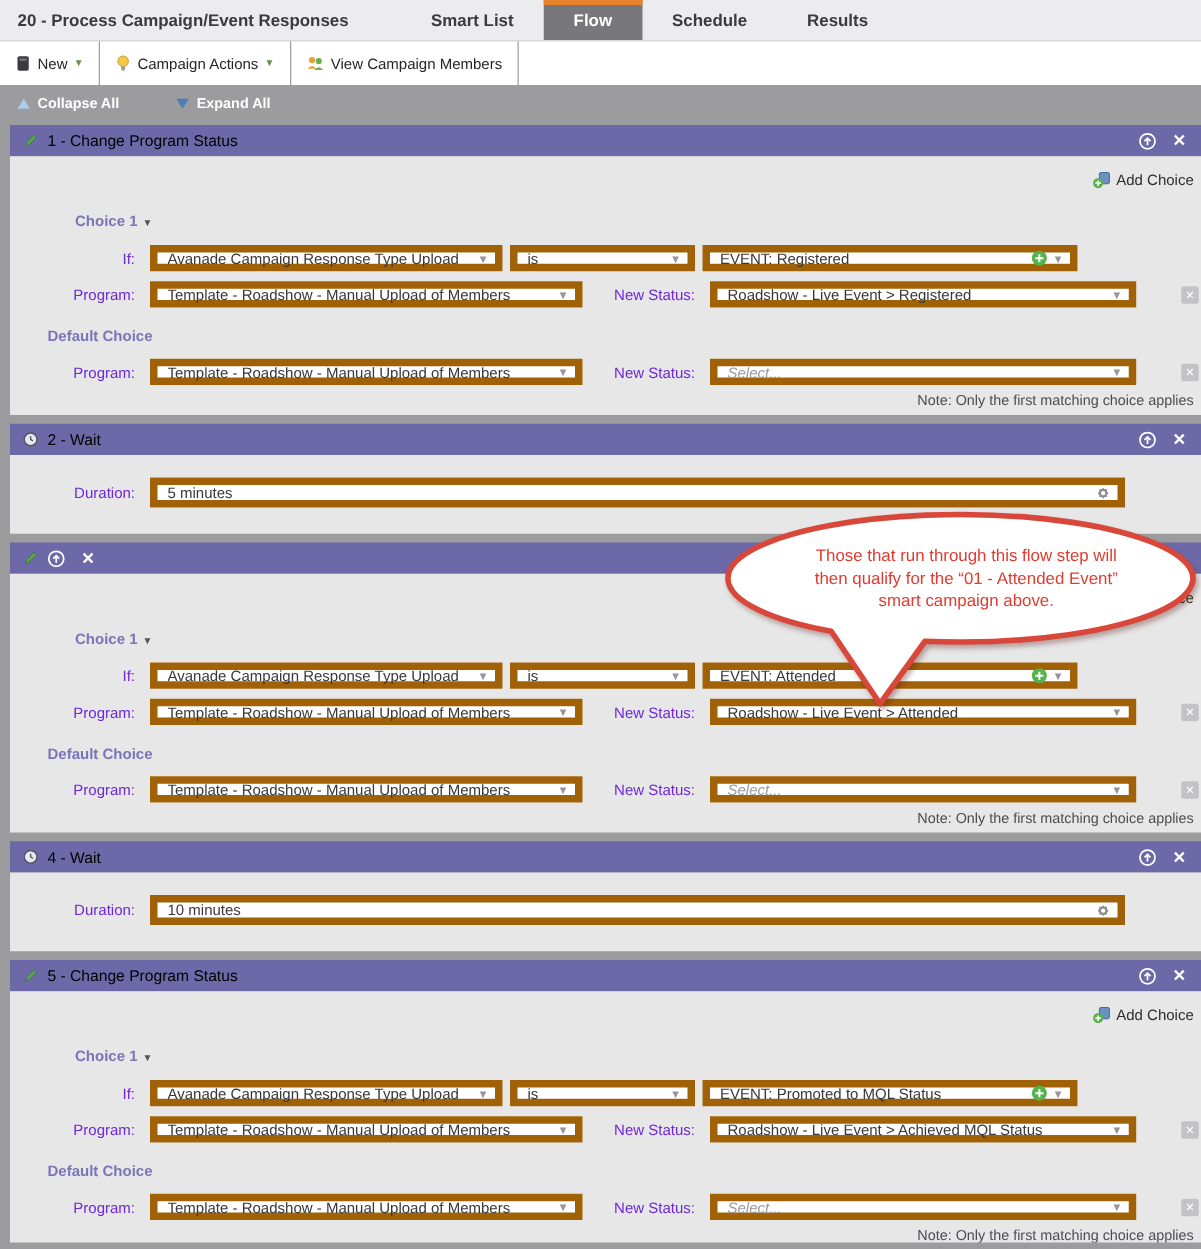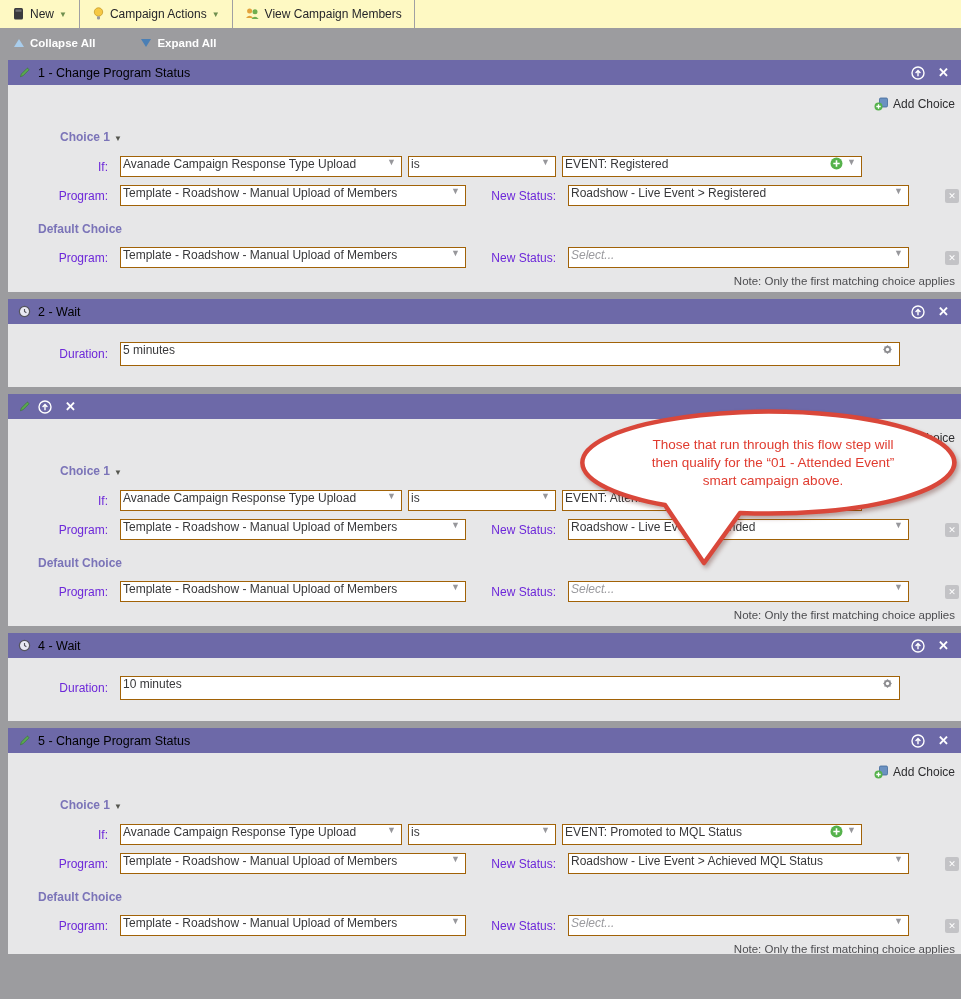--- a/index.html
+++ b/index.html
@@ -6,21 +6,21 @@
   .page{position:relative;width:961px;height:999px;overflow:hidden;
         font-family:"Liberation Sans",sans-serif;-webkit-font-smoothing:antialiased;}
   
   .tabbar{height:33px;background:#ececef;display:flex;align-items:stretch;border-bottom:1px solid #d8d8db;box-sizing:border-box;}
   .campaign-title{display:flex;align-items:center;padding:0 14px;font-size:13.5px;font-weight:700;color:#3b3b3d;}
   .tabs{display:flex;margin-left:28px;}
   .tab{display:flex;align-items:center;padding:0 24px;font-size:13.5px;font-weight:700;color:#3b3b3d;position:relative;cursor:pointer;}
   .tab.active{background:#78787b;color:#fff;}
   .tab.active::before{content:"";position:absolute;left:0;top:0;right:0;height:4px;background:#e8832c;}
   
-  .toolbar1{height:28px;background:#fef9c3;display:flex;align-items:stretch;font-size:12px;color:#26262a;}
+  .toolbar1{height:35px;background:#ffffff;display:flex;align-items:stretch;font-size:12px;color:#26262a;}
   .tb-group{display:flex;align-items:center;padding:0 12px;border-right:1px solid #a0a0a3;cursor:pointer;}
   .tb-group .ticon{margin-right:5px;display:inline-flex;}
   .tb-caret{font-size:8px;color:#6f8f4f;margin-left:5px;}
   .toolbar2{height:29px;background:#9c9c9f;display:flex;align-items:center;font-size:11.5px;font-weight:700;color:#fff;}
   .tb2-item{display:flex;align-items:center;margin-left:14px;cursor:pointer;}
   .tri-up{width:0;height:0;border-left:5px solid transparent;border-right:5px solid transparent;border-bottom:8px solid #a9cdec;margin-right:6px;}
   .tri-down{width:0;height:0;border-left:5px solid transparent;border-right:5px solid transparent;border-top:8px solid #4a7fb5;margin-right:6px;}
   .tb2-item:nth-child(2){margin-left:46px;}
   
   .canvas{background:#9c9c9f;padding:3px 0 13px 8px;}
@@ -40,22 +40,22 @@
   .add-choice svg{margin-right:4px;}
   .choice-label{margin:16px 0 0 52px;font-size:12px;font-weight:700;color:#7b74b8;height:15px;cursor:pointer;}
   .choice-label.default{margin-left:30px;cursor:default;}
   .mini-caret{font-size:8px;color:#55564f;margin-left:4px;}
   .row{display:flex;align-items:center;}
   .if-row{margin-top:11px;}
   .prog-row{margin-top:8px;}
   .prog-row2{margin-top:10px;}
   .lbl{width:100px;padding-right:12px;text-align:right;font-size:12px;color:#6d28d9;flex:none;}
   .lbl-status{width:90px;}
-  .field{height:21px;background:#fff;border:1px solid #a16207;display:flex;align-items:flex-start;
-         padding:0 5px 0 2px;font-size:12px;color:#38383a;box-sizing:border-box;flex:none;cursor:pointer;}
+  .field{height:21px;background:#fff;border:6px solid #a16207;display:flex;align-items:center;
+         padding:0 5px 0 8px;font-size:12px;color:#38383a;box-sizing:border-box;flex:none;cursor:pointer;}
   .field .txt{flex:1;white-space:nowrap;overflow:hidden;}
   .field .ph{flex:1;font-style:italic;color:#9a9a9e;}
   .caret{color:#97979b;font-size:9px;margin-left:4px;flex:none;}
   .w-attr{width:282px;} .w-op{width:148px;margin-left:6px;} .w-val{width:300px;margin-left:6px;}
   .w-prog{width:346px;} .w-status{width:341px;}
   .plusicon{display:inline-flex;margin-left:6px;flex:none;}
   .delbox{width:14px;height:14px;background:#c3c3c6;border-radius:2px;color:#fff;font-size:9px;
           display:flex;align-items:center;justify-content:center;margin-left:36px;cursor:pointer;flex:none;}
   .note{margin-top:7px;text-align:right;padding-right:6px;font-size:11.5px;color:#4d4d50;}
   .dur-row{padding-top:18px;}
@@ -64,20 +64,39 @@
   
   .callout{position:absolute;left:559px;top:408px;width:406px;height:172px;pointer-events:none;z-index:10;}
   .callout svg{filter:drop-shadow(2px 3px 2px rgba(90,30,20,0.35));}
   .callout text{fill:#e03b2f;font-size:13.5px;font-family:"Liberation Sans",sans-serif;}
 </style>
 </head>
 <body>
 
 <div class="page">
 
+  <div class="tabbar">
+    <div class="campaign-title">
+      <span>20 - Process Campaign/Event Responses</span>
+    </div>
+    <div class="tabs">
+      <div class="tab">
+          <span>Smart List</span>
+        </div>
+      <div class="tab active">
+          <span>Flow</span>
+        </div>
+      <div class="tab">
+          <span>Schedule</span>
+        </div>
+      <div class="tab">
+          <span>Results</span>
+        </div>
+    </div>
+  </div>
 
   <div class="toolbar1">
     <div class="tb-group">
       <span class="ticon">
         <svg width="13" height="14" viewBox="0 0 13 14">
             <rect x="2" y="1" width="9" height="11.5" rx="1.5" fill="#3a3a3e"></rect>
             <rect x="3.5" y="2.5" width="6" height="2.2" rx="0.5" fill="#6d6d73"></rect>
           </svg>
       </span>
       <span>New</span>

